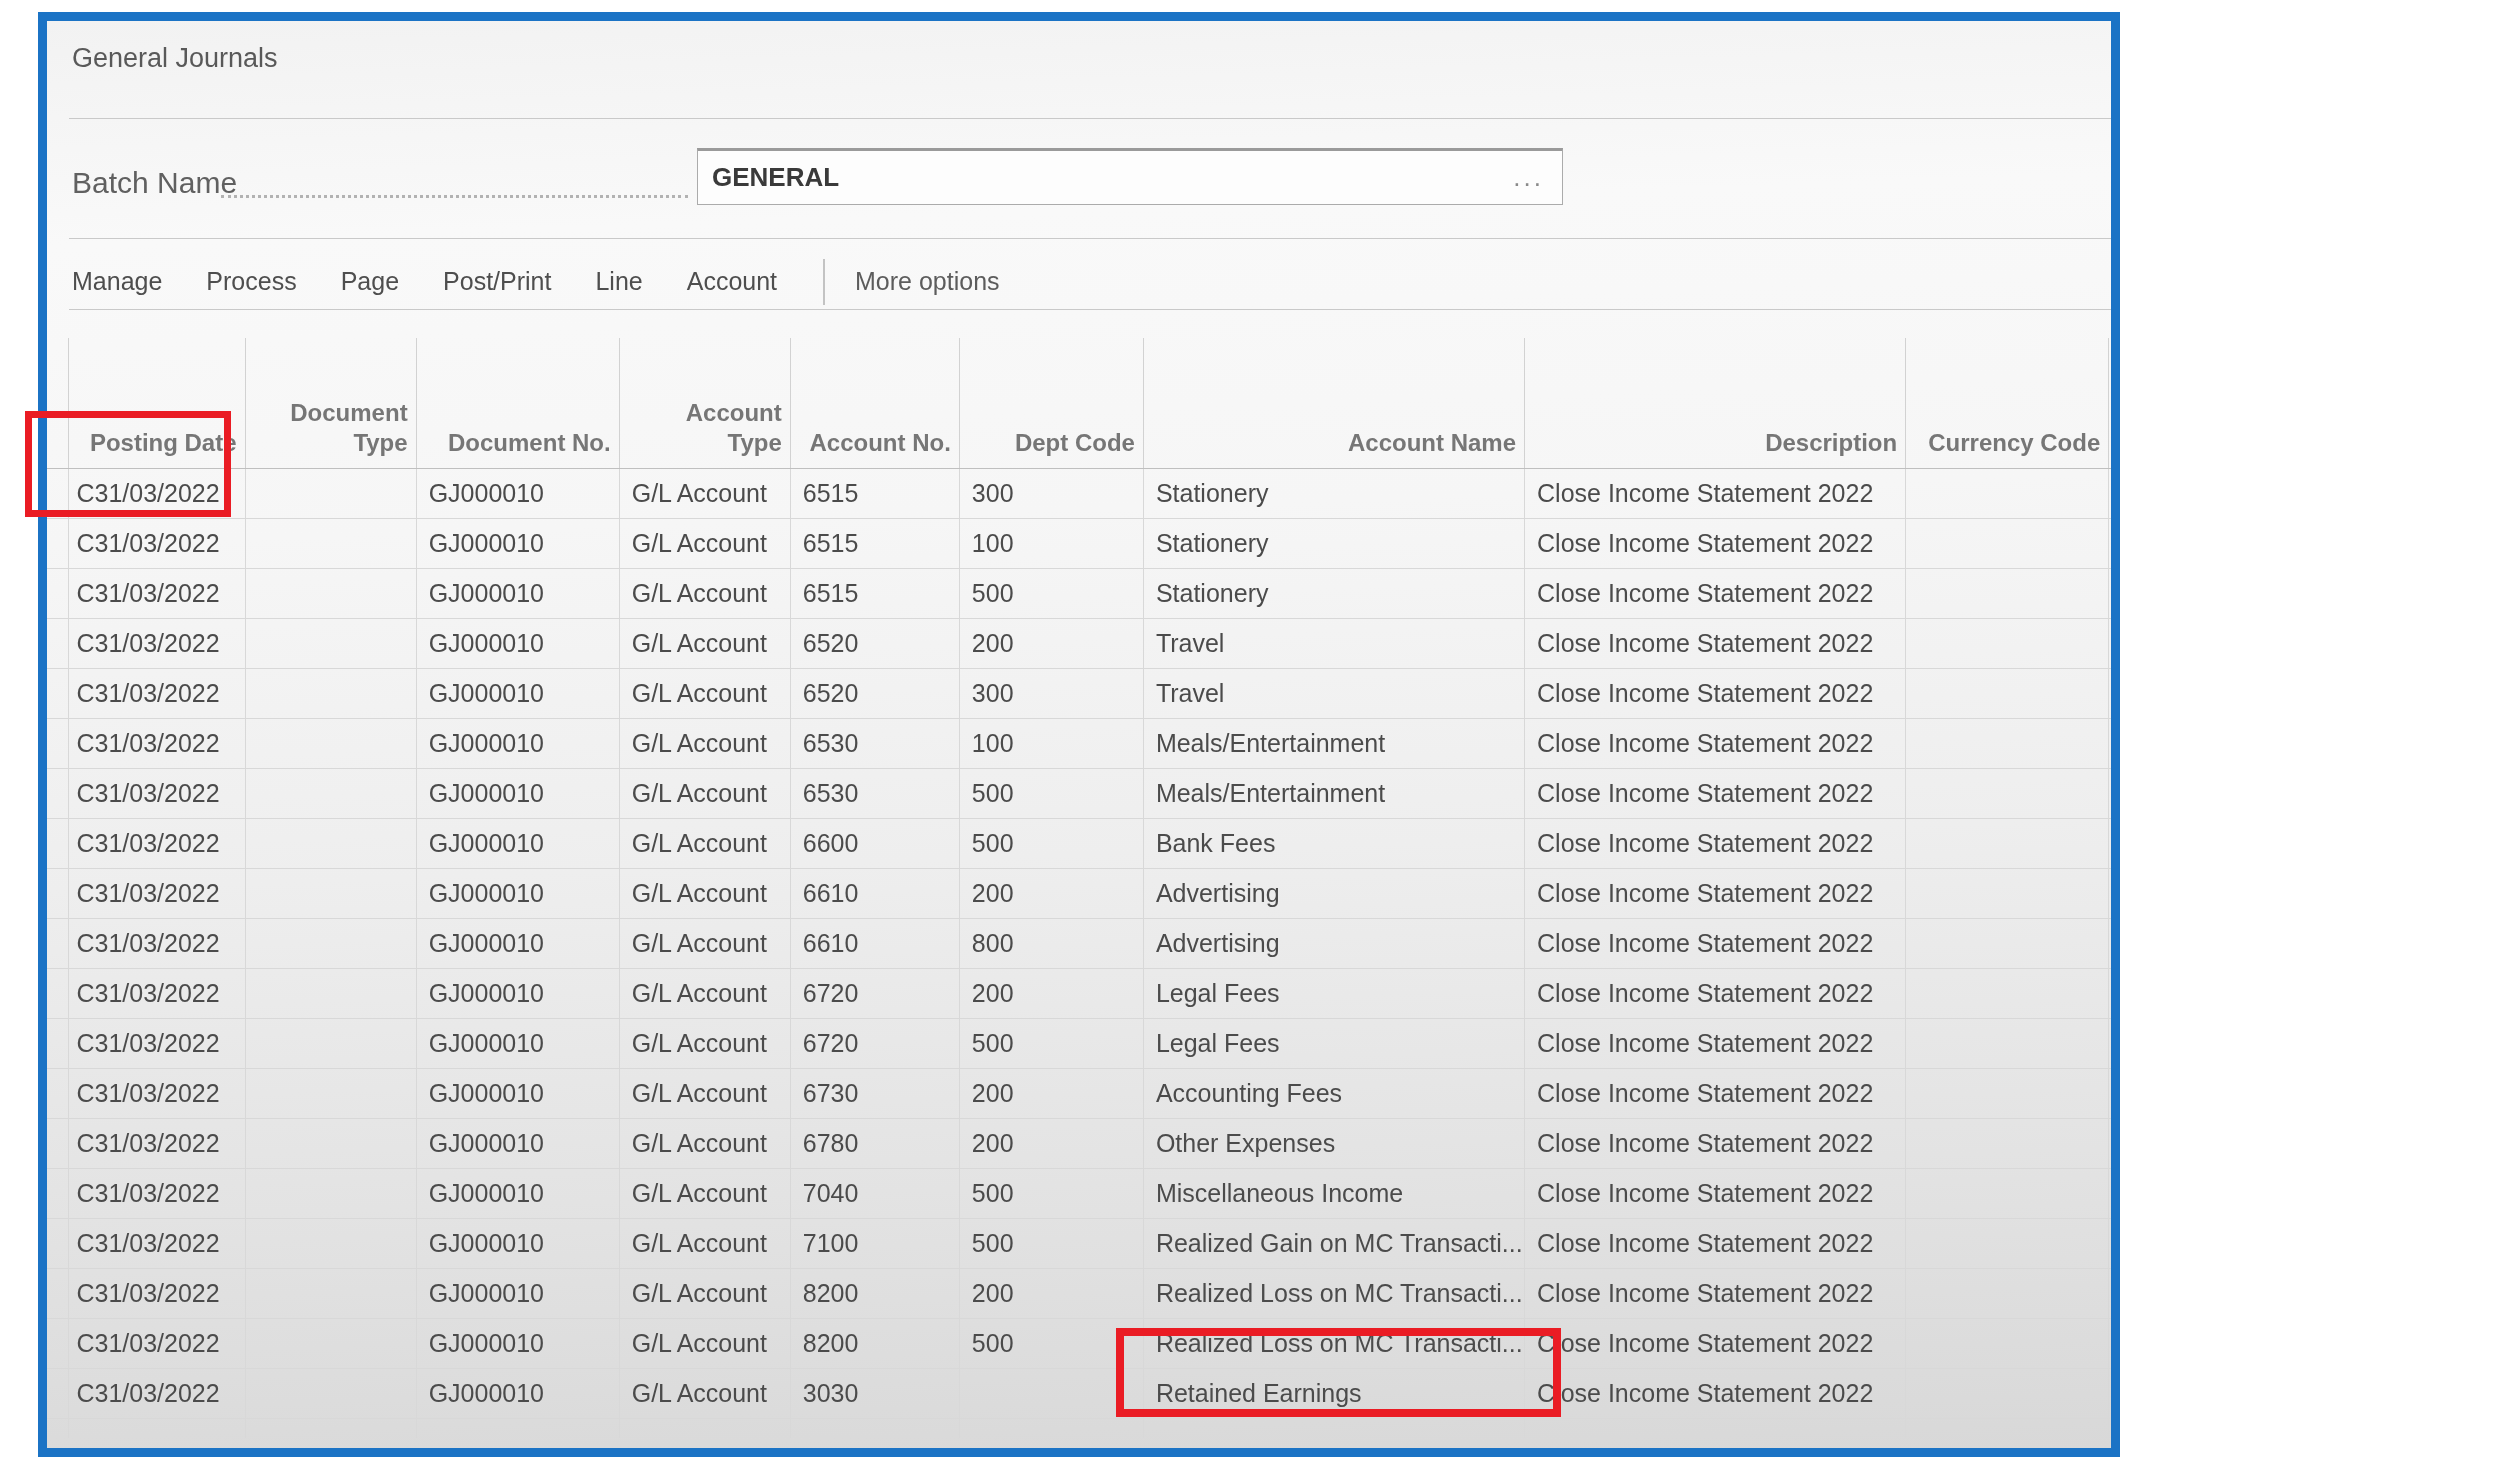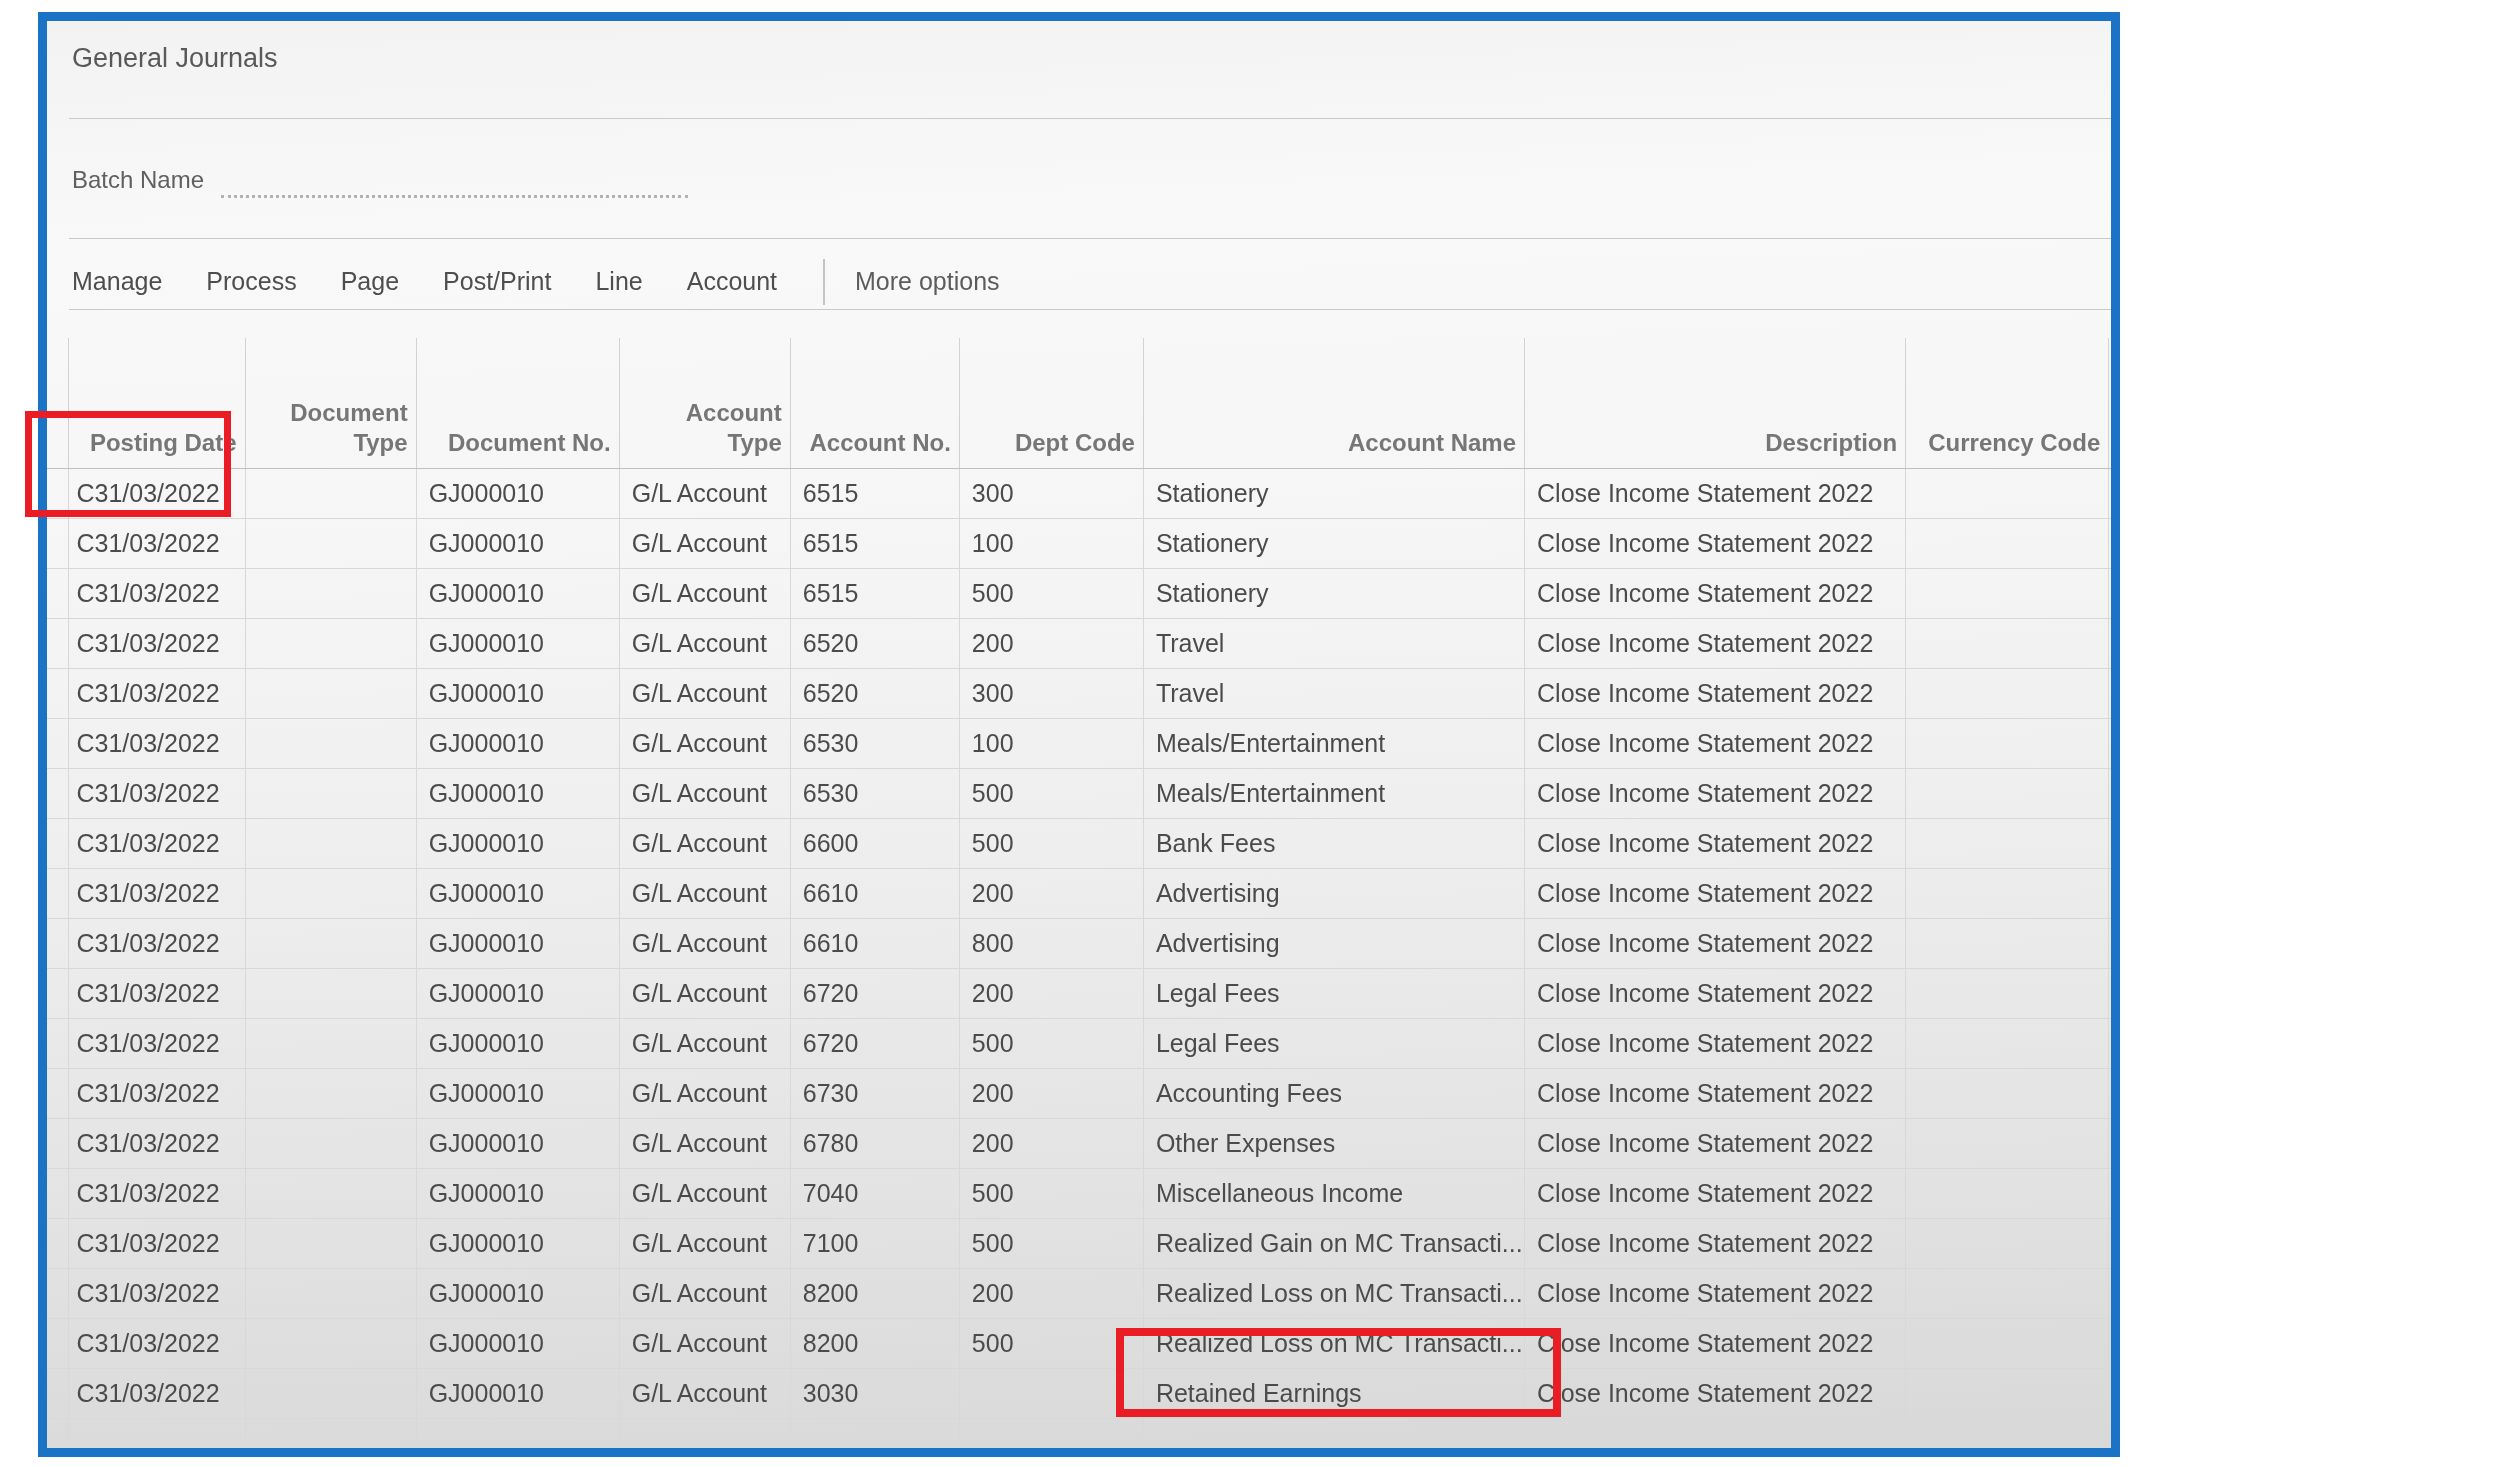--- a/index.html
+++ b/index.html
@@ -20,21 +20,21 @@
     background:linear-gradient(178deg,#f2f2f2 0%,#f9f9f9 15%,#f6f6f6 35%,#eeeeee 58%,#e3e3e3 80%,#d8d8d8 100%);
   }
 
   .page-title{position:absolute;left:25px;top:22px;font-size:27px;color:#595959;}
   .divider{position:absolute;left:22px;right:0;height:1px;background:#c9c9c9;}
   .divider-title{top:97px;}
   .divider-menu-top{top:217px;}
   .divider-menu-bottom{top:288px;}
 
   
-  .batch-label{position:absolute;left:25px;top:145px;font-size:24px;color:#606060;}
+  .batch-label{position:absolute;left:25px;top:145px;font-size:30px;color:#606060;}
   .dotted-leader{position:absolute;left:174px;top:174px;width:467px;border-top:3px dotted #b2b2b2;}
   .batch-input{
     position:absolute;left:650px;top:127px;width:866px;height:57px;box-sizing:border-box;
     background:#fdfdfd;border:1px solid #ababab;border-top:3px solid #9a9a9a;
     display:flex;align-items:center;
   }
   .batch-value{margin-left:14px;flex:1;font-size:26px;font-weight:600;color:#3a3a3a;}
   .lookup{margin-right:18px;font-size:26px;color:#8a8a8a;letter-spacing:3px;cursor:pointer;}
 
   
@@ -79,20 +79,24 @@
 
 <div class="stage">
   <div class="frame">
     <div class="content">
 
       <div class="page-title">General Journals</div>
       <div class="divider divider-title"></div>
 
       <span class="batch-label">Batch Name</span>
       <div class="dotted-leader"></div>
+      <div class="batch-input">
+        <span class="batch-value">GENERAL</span>
+        <span class="lookup">...</span>
+      </div>
 
       <div class="divider divider-menu-top"></div>
       <div class="menubar">
         <div class="menu-items">
             <span class="menu-item">Manage</span>
             <span class="menu-item">Process</span>
             <span class="menu-item">Page</span>
             <span class="menu-item">Post/Print</span>
             <span class="menu-item">Line</span>
             <span class="menu-item">Account</span>

